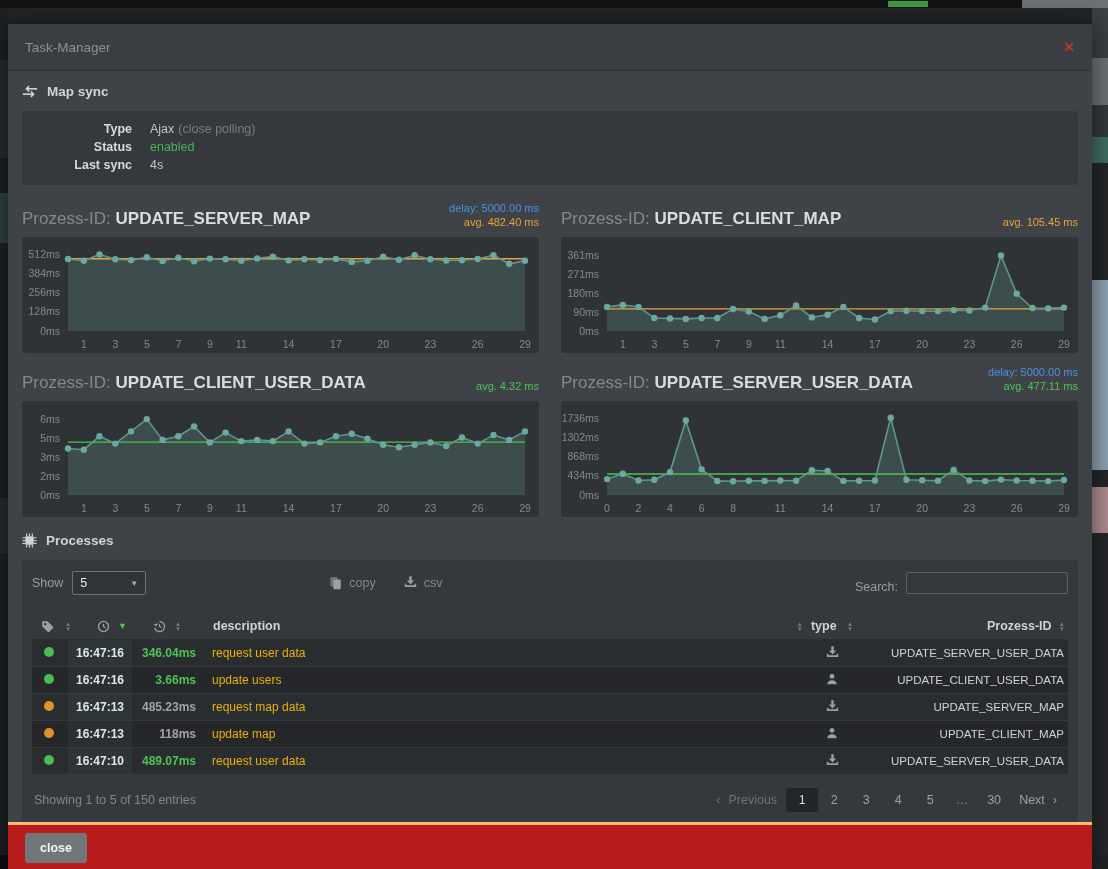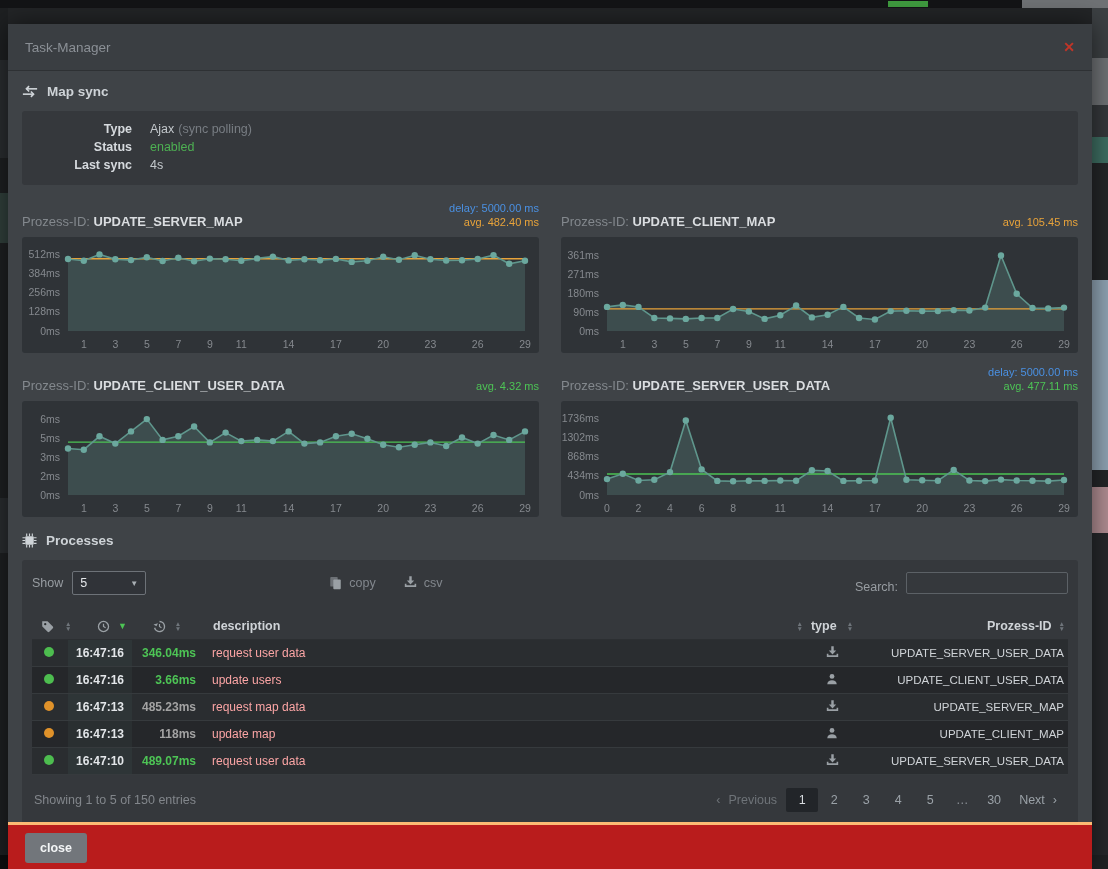--- a/index.html
+++ b/index.html
@@ -42,21 +42,21 @@
   .map-panel{margin-top:12px;padding:9px 0 11px}
   .map-row{display:flex;line-height:18px;font-size:12.5px}
   .map-label{width:110px;text-align:right;font-weight:700;color:#d6dade}
   .map-value{margin-left:18px;color:#c3c8cc}
   .map-suffix{color:#787d83;margin-left:4px}
   .status-enabled{color:#4db052}
 
   
   .charts-grid{display:grid;grid-template-columns:1fr 1fr;column-gap:22px;row-gap:10px;margin-top:14px}
   .chart-head{display:flex;align-items:flex-end;justify-content:space-between;min-height:30px;margin-bottom:8px}
-  .chart-title{font-size:13px;color:#83888d;white-space:nowrap}
+  .chart-title{font-size:17px;color:#83888d;white-space:nowrap}
   .chart-title b{color:#dadde0}
   .chart-metrics{text-align:right;font-size:11px;font-weight:400;line-height:14px;white-space:nowrap}
   .metric-delay{color:#4a90e2}
   .chart-panel{background:#2f3337;border-radius:3px;height:116px;overflow:hidden}
 
   
   .proc-panel{margin-top:12px;padding:10px 10px 4px}
   .toolbar{display:flex;align-items:center;height:26px;margin-bottom:17px;font-size:12.5px;color:#989da2}
   .show-select{display:inline-flex;align-items:center;justify-content:space-between;
                width:58px;height:22px;margin-left:9px;padding:0 7px;border:1px solid #6d7278;
@@ -87,21 +87,21 @@
   .th-type .hcell{justify-content:center;gap:10px}
   .th-pid .hcell{justify-content:flex-end;gap:7px;padding-right:2px}
   td.c-status{text-align:left;padding-left:12px}
   .dot{width:10px;height:10px;border-radius:50%;display:inline-block}
   .dot-green{background:#4dbd4f}
   .dot-orange{background:#e0922a}
   td.c-time{color:#e3e6e9;font-weight:700;text-align:right;padding-right:8px;background:rgba(97,158,141,0.08)}
   td.c-dur{text-align:right;font-weight:700;padding-right:6px}
   .dur-green{color:#4dc455}
   .dur-orange{color:#a3a3a3}
-  td.c-desc{color:#fca5a5;padding-left:10px}
+  td.c-desc{color:#eab308;padding-left:10px}
   td.c-type{text-align:center;color:#9aa0a5}
   td.c-pid{text-align:right;color:#cfd3d7;font-size:11.5px;padding-right:4px}
 
   .info-row{display:flex;align-items:center;padding:13px 2px 13px 2px}
   .info-text{color:#82868b;font-size:12.5px}
   .pagination{margin-left:auto;display:flex;align-items:center}
   .page-btn{min-width:14px;padding:5px 9px;text-align:center;color:#9aa1a7;font-size:12.5px;cursor:pointer;border-radius:2px}
   .page-active{background:#222529;color:#d6dade}
   .page-prev{color:#6e7378;display:flex;gap:8px;align-items:center}
   .page-next{display:flex;gap:8px;align-items:center}
@@ -152,21 +152,21 @@
             </g>
           </svg>
       </span>
       <span>Map sync</span>
     </div>
 
     <div class="panel map-panel" id="map-sync-rows">
         <div class="map-row">
           <span class="map-label">Type</span>
           <span class="map-value ">Ajax</span>
-          <span class="map-suffix">(sync polling)</span>
+          <span class="map-suffix">(close polling)</span>
         </div>
         <div class="map-row">
           <span class="map-label">Status</span>
           <span class="map-value status-enabled">enabled</span>
         </div>
         <div class="map-row">
           <span class="map-label">Last sync</span>
           <span class="map-value ">4s</span>
         </div>
       </div>

